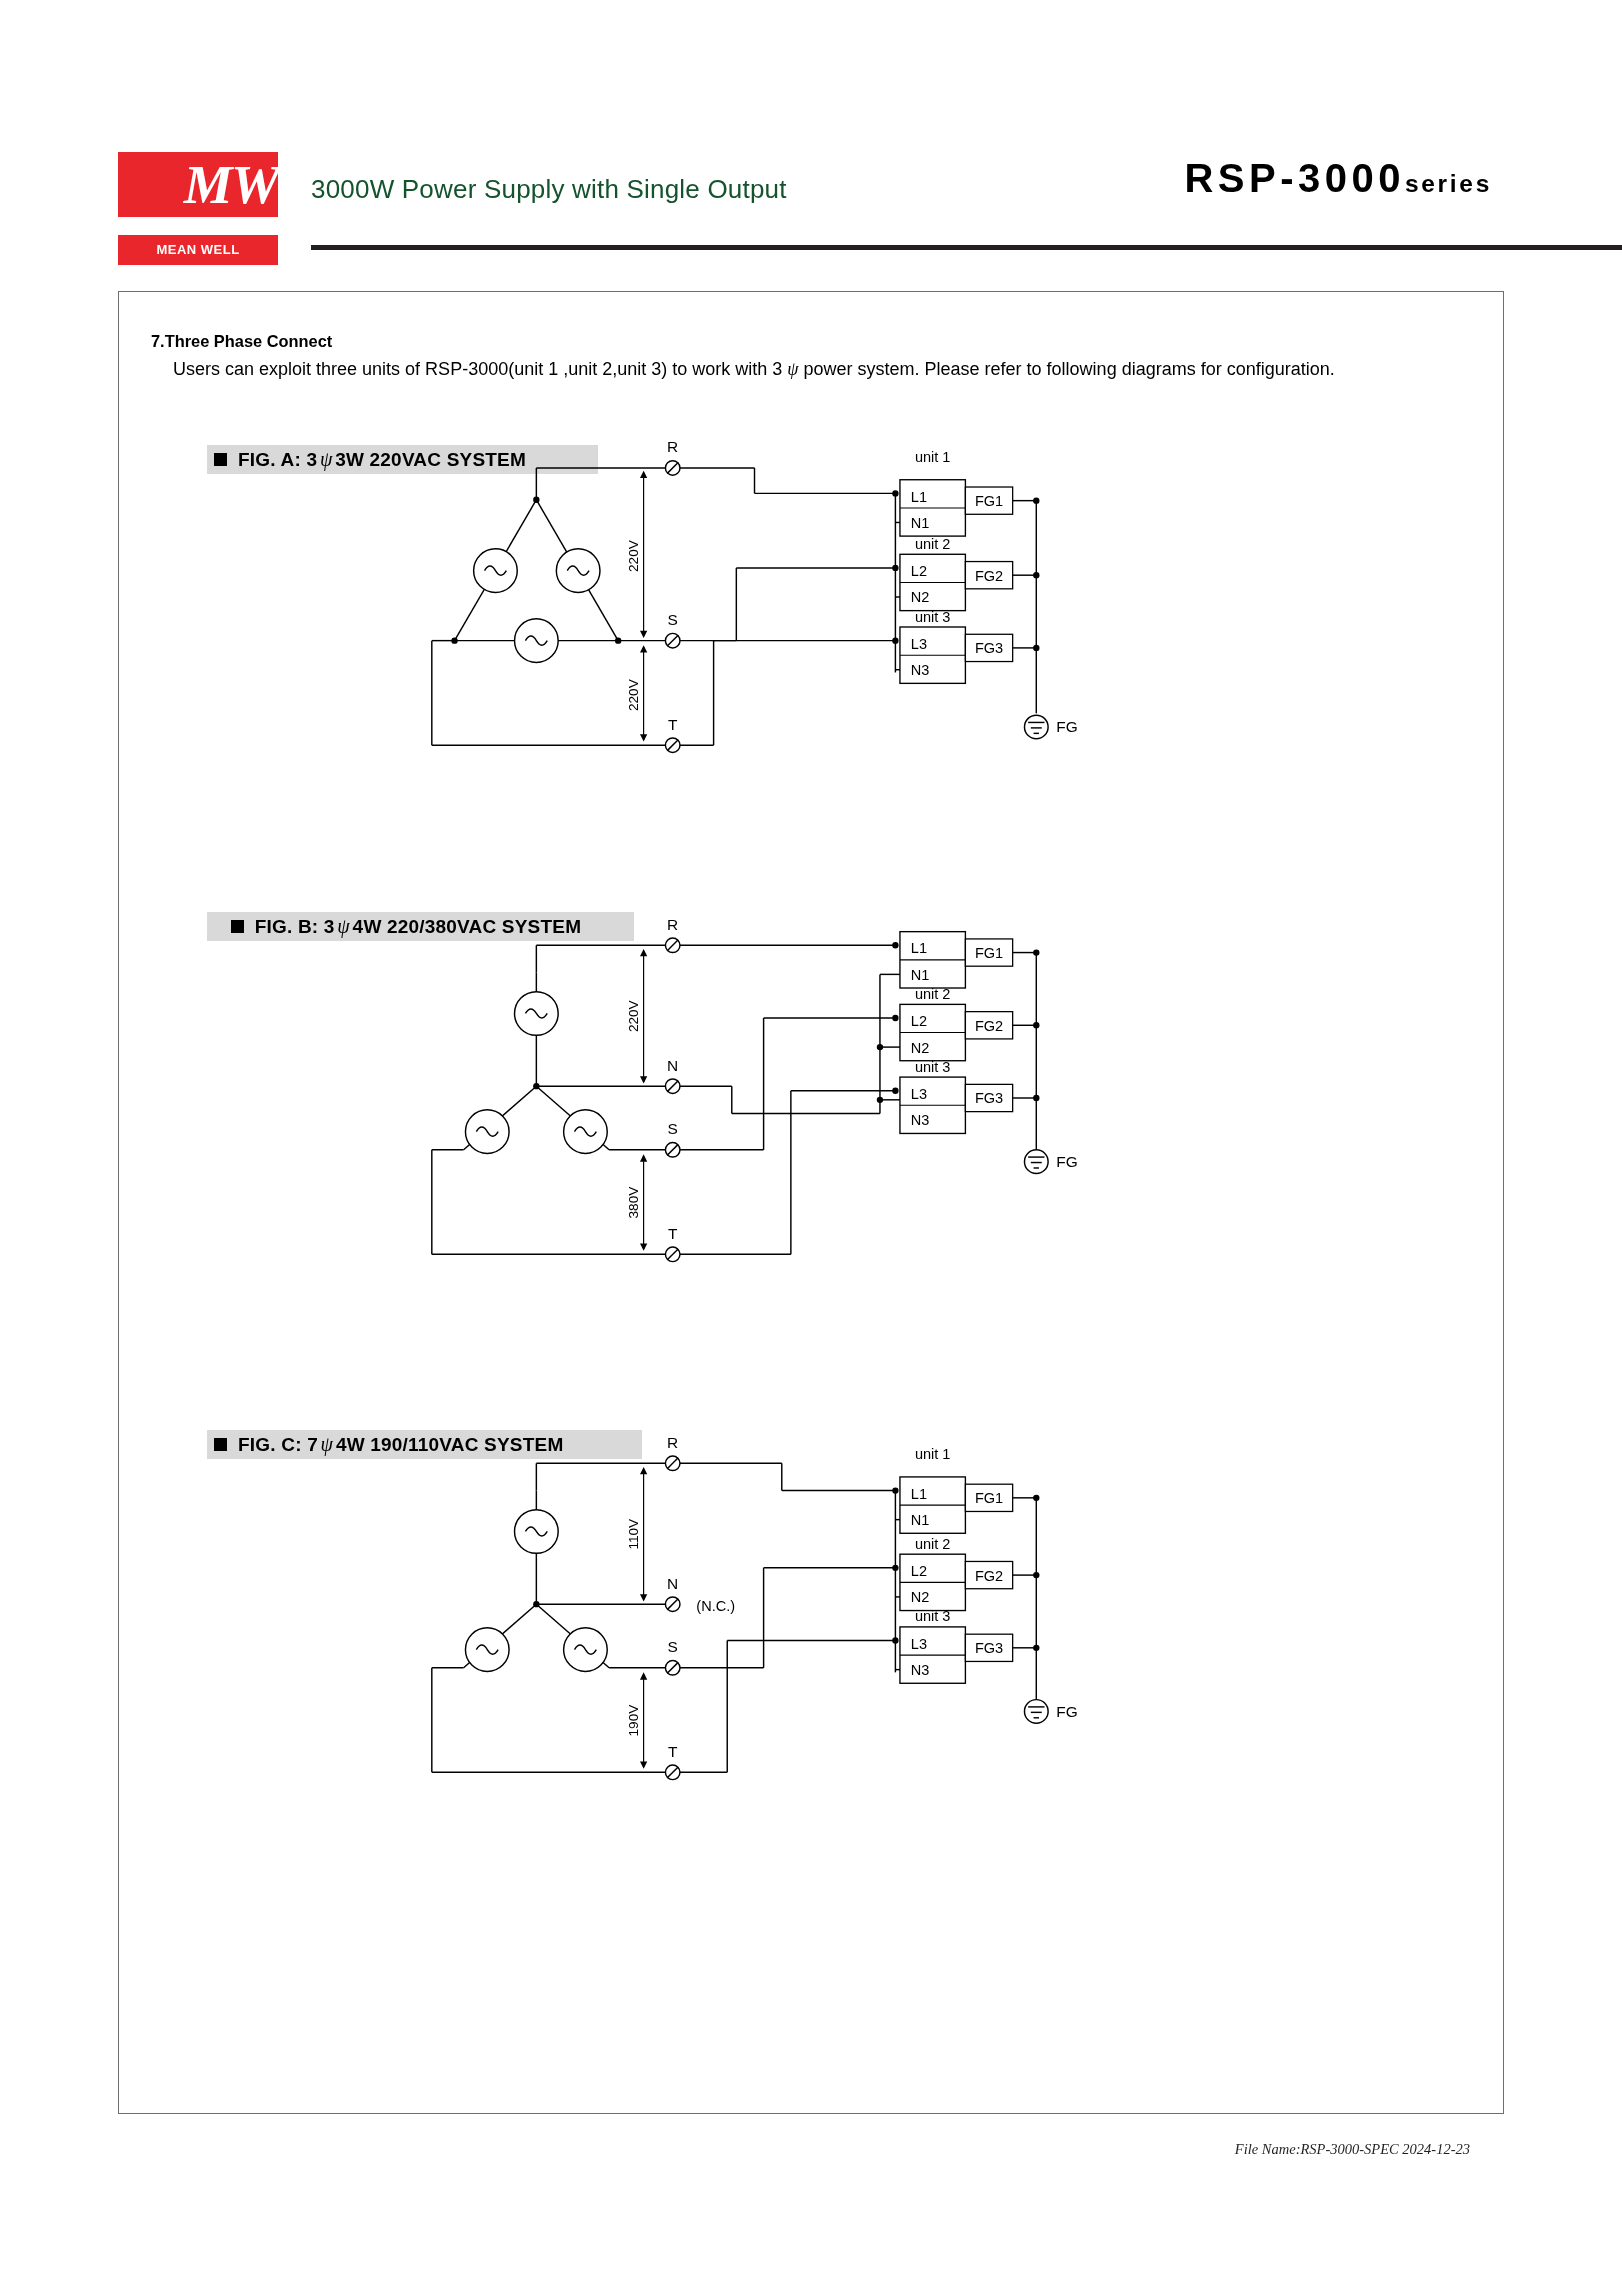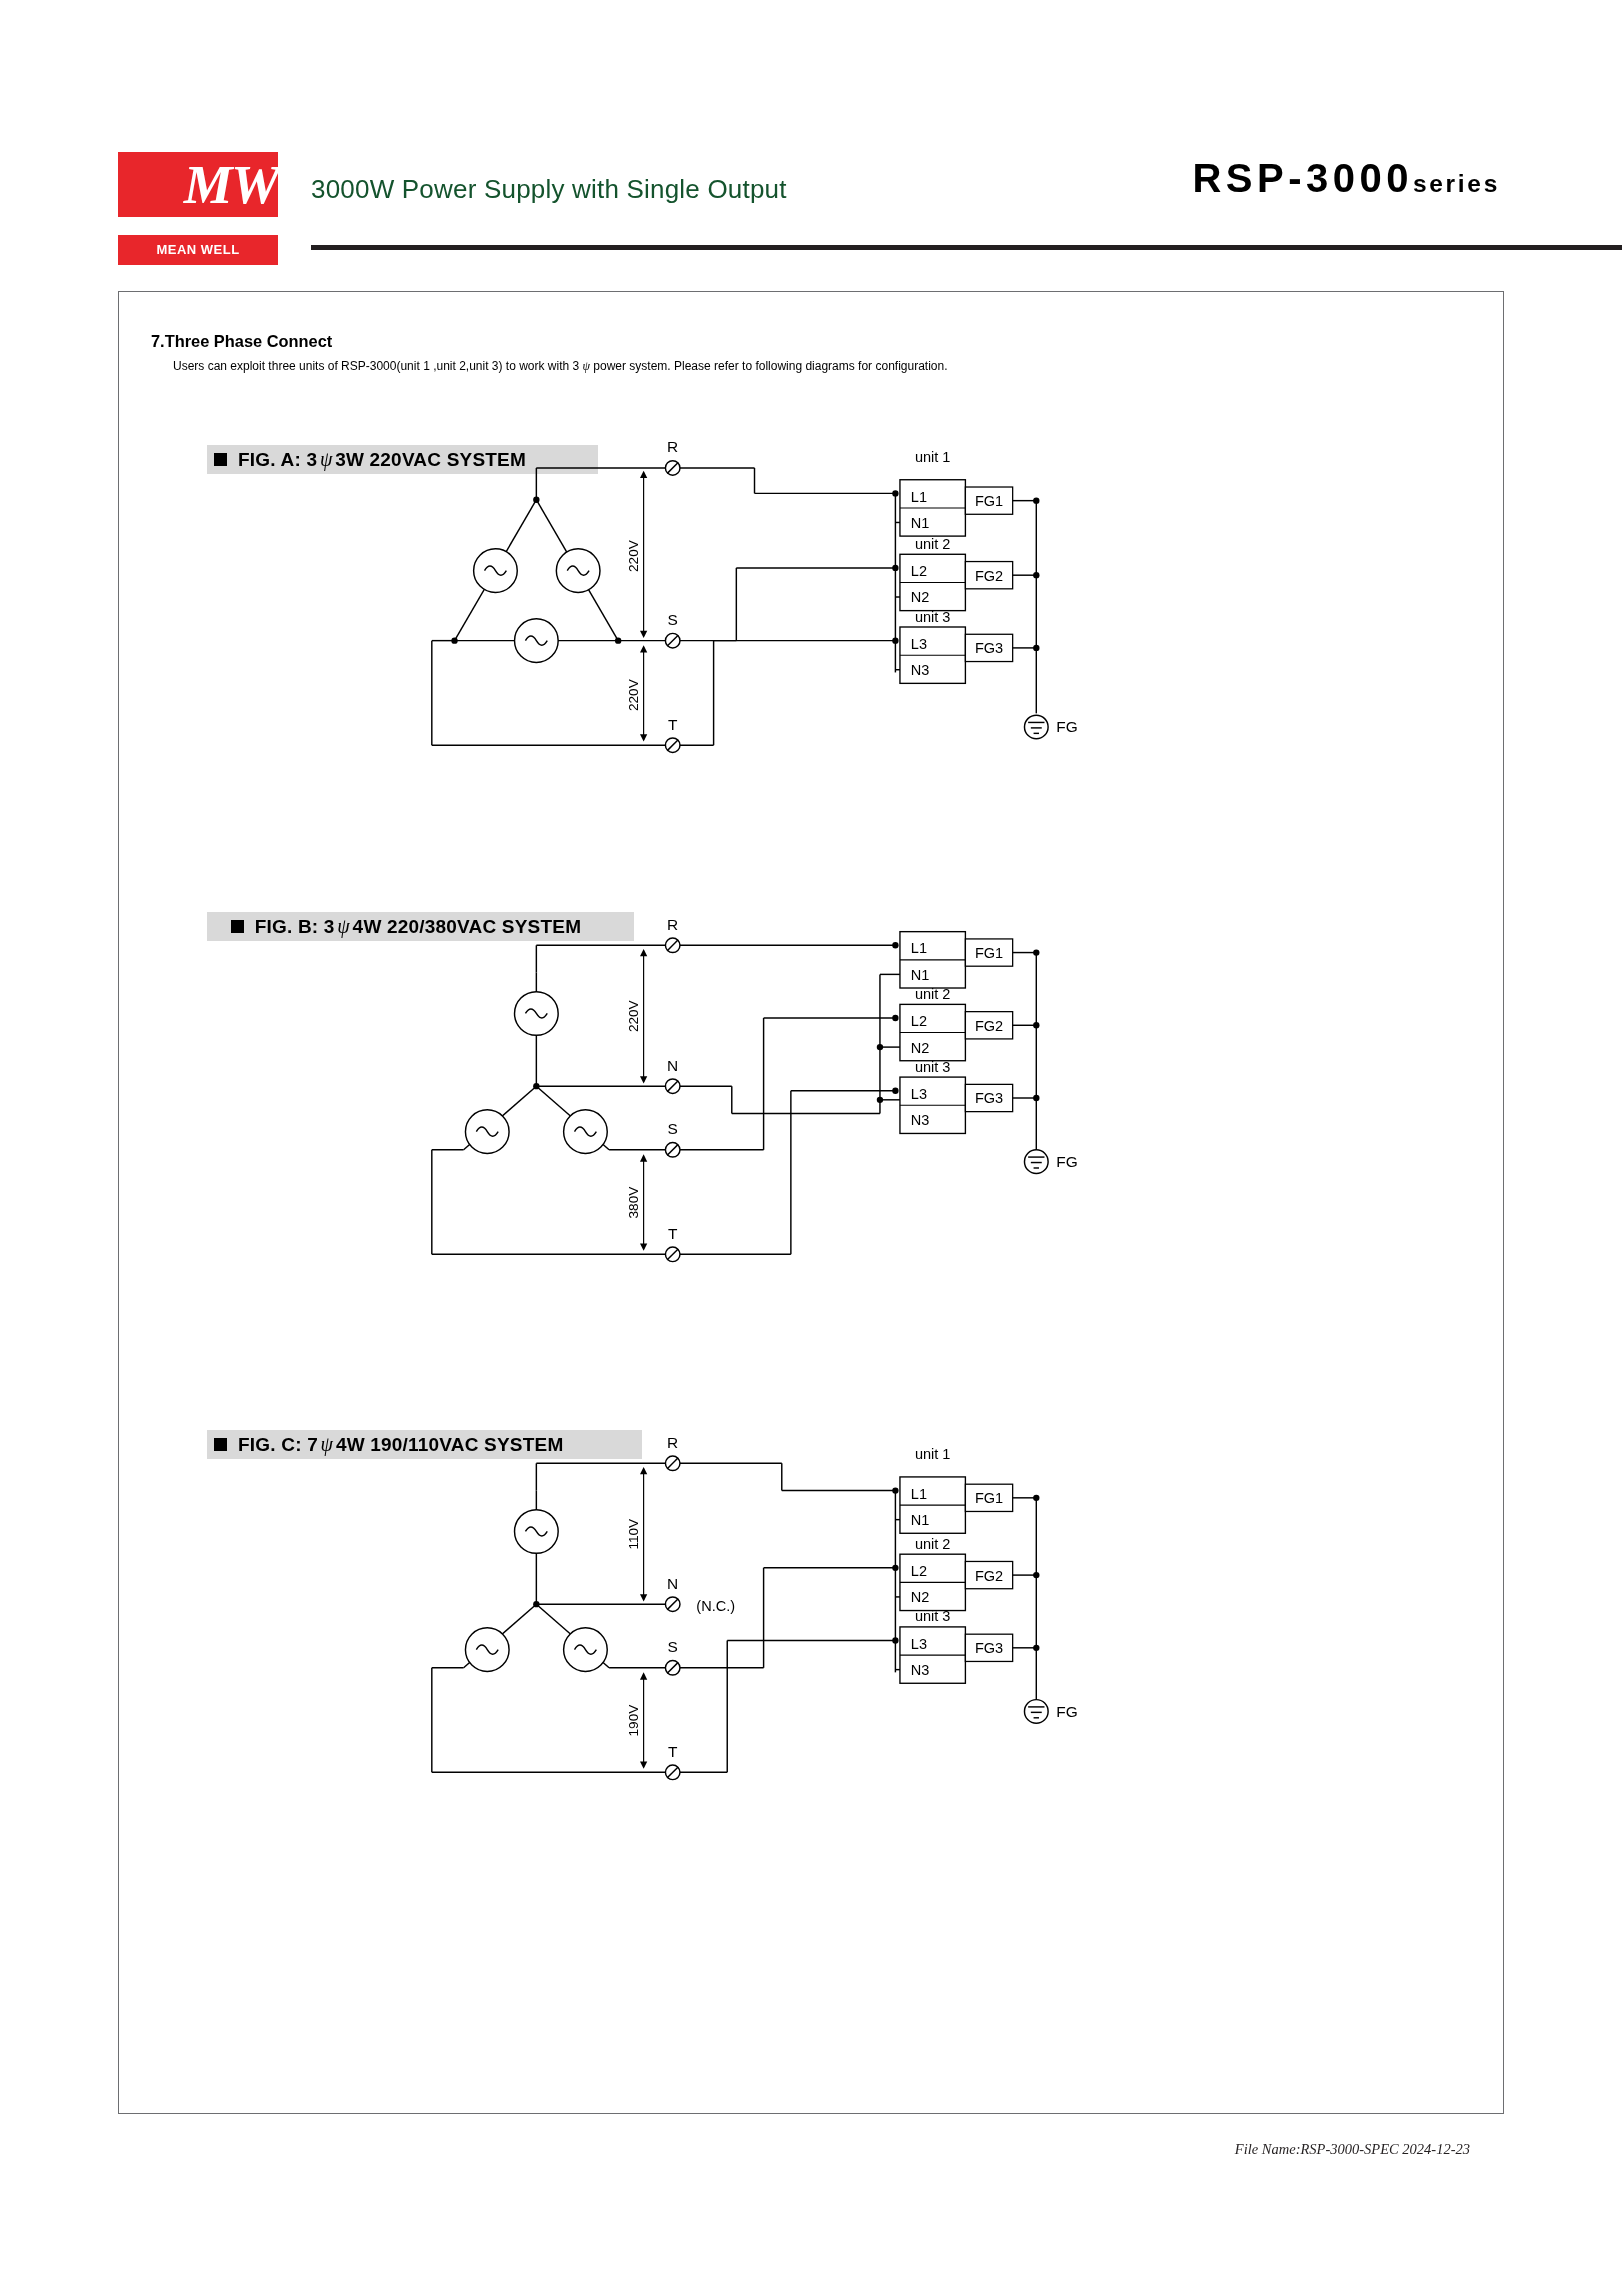--- a/index.html
+++ b/index.html
@@ -76,21 +76,21 @@
   .header-sub {
     position: absolute;
     left: 193px;
     top: 29px;
     font-size: 26px;
     color: #14532d;
     letter-spacing: 0.2px;
   }
   .header-model {
     position: absolute;
-    right: 4px;
+    right: 12px;
     top: 11px;
     font-size: 40px;
     font-weight: bold;
     letter-spacing: 4.5px;
     text-align: center;
   }
   .header-model .series {
     font-size: 24.5px;
     font-weight: bold;
     letter-spacing: 2.7px;
@@ -119,21 +119,21 @@
     position: absolute;
     left: 151px;
     top: 332px;
     font-size: 16.4px;
     font-weight: bold;
   }
   .sec-desc {
     position: absolute;
     left: 173px;
     top: 359px;
-    font-size: 12px;
+    font-size: 18px;
   }
   .sec-desc .psi { font-family: "Liberation Serif", serif; font-style: italic; }
 
   
   .fig-head {
     position: absolute;
     height: 29px;
     background: #d9d9d9;
     padding: 0 9px 0 7.3px;
     box-sizing: border-box;

